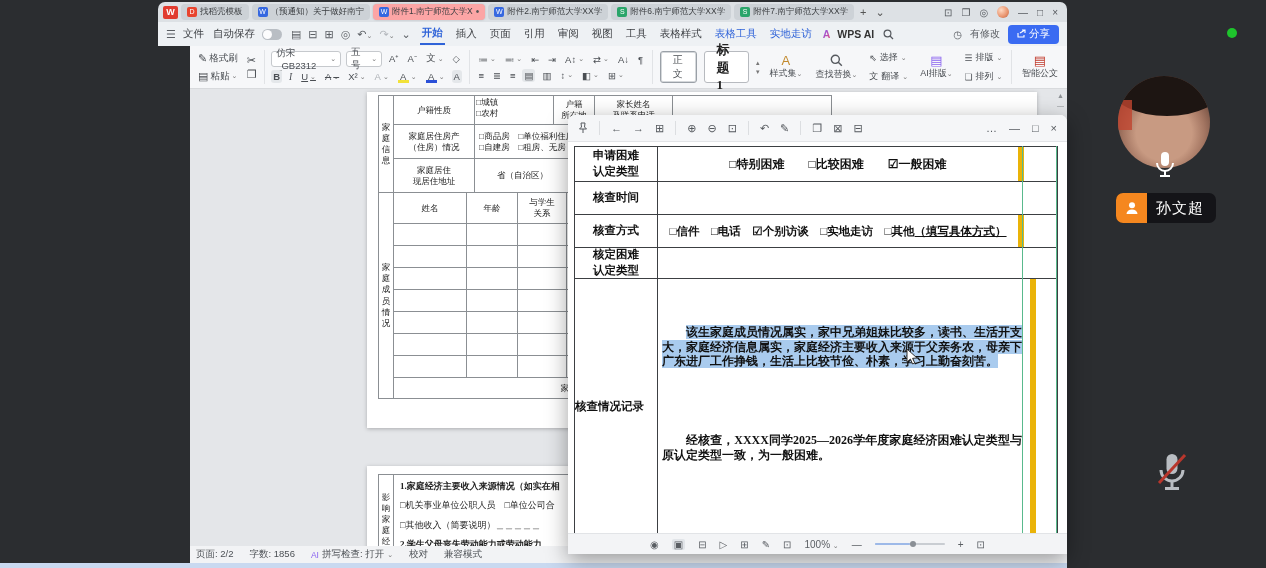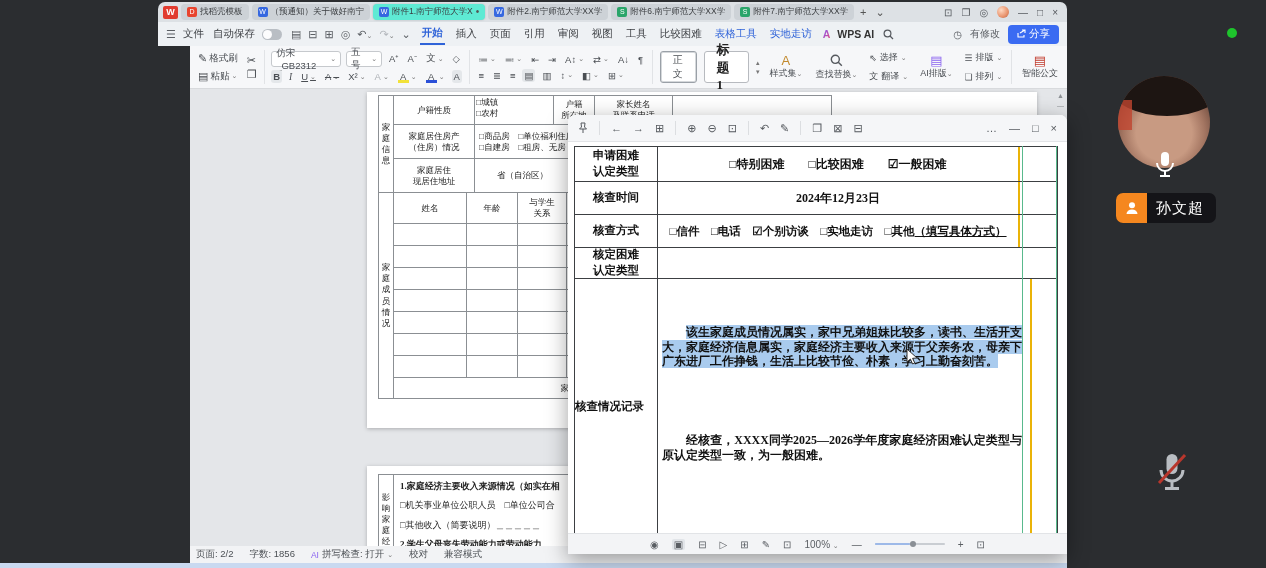--- a/index.html
+++ b/index.html
@@ -5,21 +5,21 @@
   html,body{margin:0;padding:0}
   body{width:1266px;height:568px;position:relative;background:#2b2d30;overflow:hidden;
        font-family:"Liberation Sans",sans-serif;-webkit-font-smoothing:antialiased}
   
   .wps{position:absolute;left:158px;top:2px;width:909px;height:561px;z-index:2}
   .tabbar{height:20px;background:#dde1e5;border-radius:7px 7px 0 0;display:flex;align-items:center;padding:0 5px;gap:3px}
   .wlogo{width:15px;height:13px;background:#e13b2f;border-radius:2px;color:#fff;font-size:9px;font-weight:bold;
          display:flex;align-items:center;justify-content:center;flex:0 0 auto}
   .tab{height:16px;display:flex;align-items:center;gap:3px;padding:0 6px;font-size:8.5px;color:#3a3d40;
        background:#cdd2d7;border-radius:4px;max-width:118px;min-width:0;overflow:hidden;white-space:nowrap;cursor:default}
-  .tab.active{background:#5eead4;box-shadow:0 0 2px rgba(0,0,0,.2)}
+  .tab.active{background:#fca5a5;box-shadow:0 0 2px rgba(0,0,0,.2)}
   .tab .lbl{overflow:hidden;text-overflow:clip;white-space:nowrap}
   .tico{width:10px;height:10px;border-radius:2px;color:#fff;font-size:7px;line-height:10px;text-align:center;flex:0 0 auto}
   .tico.w{background:#3668e0}.tico.s{background:#2aa56a}.tico.d{background:#e8442e}
   .moddot{color:#555;font-size:10px;line-height:6px}
   .tabbar .plus,.tabbar .chev{color:#555;font-size:11px;padding:0 3px}
   .winctl{margin-left:auto;display:flex;align-items:center;gap:9px;color:#55595e;font-size:10px;padding-right:4px}
   .winctl .uava{width:12px;height:12px;border-radius:50%;background:radial-gradient(circle at 35% 35%,#ffd9c2,#e8926c 60%,#b25b3e)}
   
   .menurow{height:24px;background:#eef1f4;display:flex;align-items:center;font-size:10.5px;color:#3c3f43;padding:0 8px;gap:9px}
   .menurow .grp{display:flex;align-items:center;gap:7px}
@@ -79,21 +79,21 @@
           border-radius:7px 7px 0 0;box-shadow:0 6px 22px rgba(0,0,0,.38);display:flex;flex-direction:column;overflow:hidden}
   .vtb{height:26px;background:#f5f6f8;border-bottom:1px solid #e2e4e7;display:flex;align-items:center;gap:11px;padding:0 10px;color:#55595e;font-size:11px}
   .vtb .vsep{width:1px;height:14px;background:#dcdee1}
   .vtb .right{margin-left:auto;display:flex;align-items:center;gap:12px}
   .vcontent{flex:1;position:relative;overflow:hidden;font-family:"Liberation Serif",serif}
   .vtable{position:absolute;left:6px;top:4px;width:482px;border:1px solid #3c3f42;color:#111}
   .vrow{display:flex;border-top:1px solid #3c3f42}
   .vrow:first-child{border-top:none}
   .vlabcell{width:82px;flex:0 0 82px;display:flex;align-items:center;justify-content:center;text-align:center;
             font-size:11.5px;font-weight:600;white-space:pre-line;line-height:1.35;border-right:1px solid #3c3f42}
-  .vvalcell{width:360px;flex:0 0 360px;display:flex;align-items:center;justify-content:center;font-size:12px;font-weight:600;border-right:2px solid #eab308}
+  .vvalcell{width:360px;flex:0 0 360px;display:flex;align-items:center;justify-content:center;font-size:12px;font-weight:600;border-right:6px solid #eab308}
   .vtail{flex:1}
   .greenline{position:absolute;top:4px;bottom:0;width:1px;background:#59b98c}
   .recordcell{align-items:flex-start;justify-content:flex-start;padding-top:120px}
   .recbody{display:block;text-align:left;padding:6px 8px 0 4px}
   .recpara{font-size:12px;font-weight:600;line-height:1.22;text-indent:2em;text-align:justify;margin-top:40px}
   .hl{background:#a9cbee}
   .recconc{font-size:12px;font-weight:600;line-height:1.3;text-indent:2em;text-align:justify;margin-top:64px}
   .vbb{height:20px;background:#f3f4f6;border-top:1px solid #e2e4e7;display:flex;align-items:center;justify-content:center;gap:13px;color:#5a5e63;font-size:10px}
   .vbb .slider{width:70px;height:2px;background:#c9cdd2;position:relative;border-radius:1px}
   .vbb .slider::before{content:"";position:absolute;left:50%;top:-2px;width:6px;height:6px;border-radius:50%;background:#8a8f95}
@@ -179,21 +179,21 @@
       <span class="qicon" style="color:#b3b7bc">↷<span class="dd">⌄</span></span>
       <span class="qicon">⌄</span>
     </div>
     <span class="mitem active">开始</span>
     <span class="mitem">插入</span>
     <span class="mitem">页面</span>
     <span class="mitem">引用</span>
     <span class="mitem">审阅</span>
     <span class="mitem">视图</span>
     <span class="mitem">工具</span>
-    <span class="mitem">比较困难</span>
+    <span class="mitem">表格样式</span>
     <span class="mitem ctx">表格工具</span>
     <span class="mitem ctx">实地走访</span>
     <span class="grp">
       <span class="aiA">A</span>
       <span class="aiword">WPS AI</span>
     </span>
     <svg width="11" height="11" viewBox="0 0 11 11">
       <circle cx="4.5" cy="4.5" r="3.4" fill="none" stroke="#55595e" stroke-width="1.2"></circle>
       <line x1="7" y1="7" x2="10" y2="10" stroke="#55595e" stroke-width="1.2"></line>
     </svg>
@@ -497,21 +497,20 @@
     <div class="vcontent">
       <div class="vtable">
         <div class="vrow" style="height:34px">
           <div class="vlabcell">申请困难
 认定类型</div>
           <div class="vvalcell">□特别困难　　□比较困难　　☑一般困难</div>
           <div class="vtail"></div>
         </div>
         <div class="vrow" style="height:32px">
           <div class="vlabcell">核查时间</div>
-          <div class="vvalcell">2024年12月23日</div>
           <div class="vtail"></div>
         </div>
         <div class="vrow" style="height:32px">
           <div class="vlabcell">核查方式</div>
           <div class="vvalcell" style="font-size:11.5px">
             <span>□信件　□电话　☑个别访谈　□实地走访　□其他</span>
               <span style="text-decoration:underline">（填写具体方式）</span>
           </div>
           <div class="vtail"></div>
         </div>

